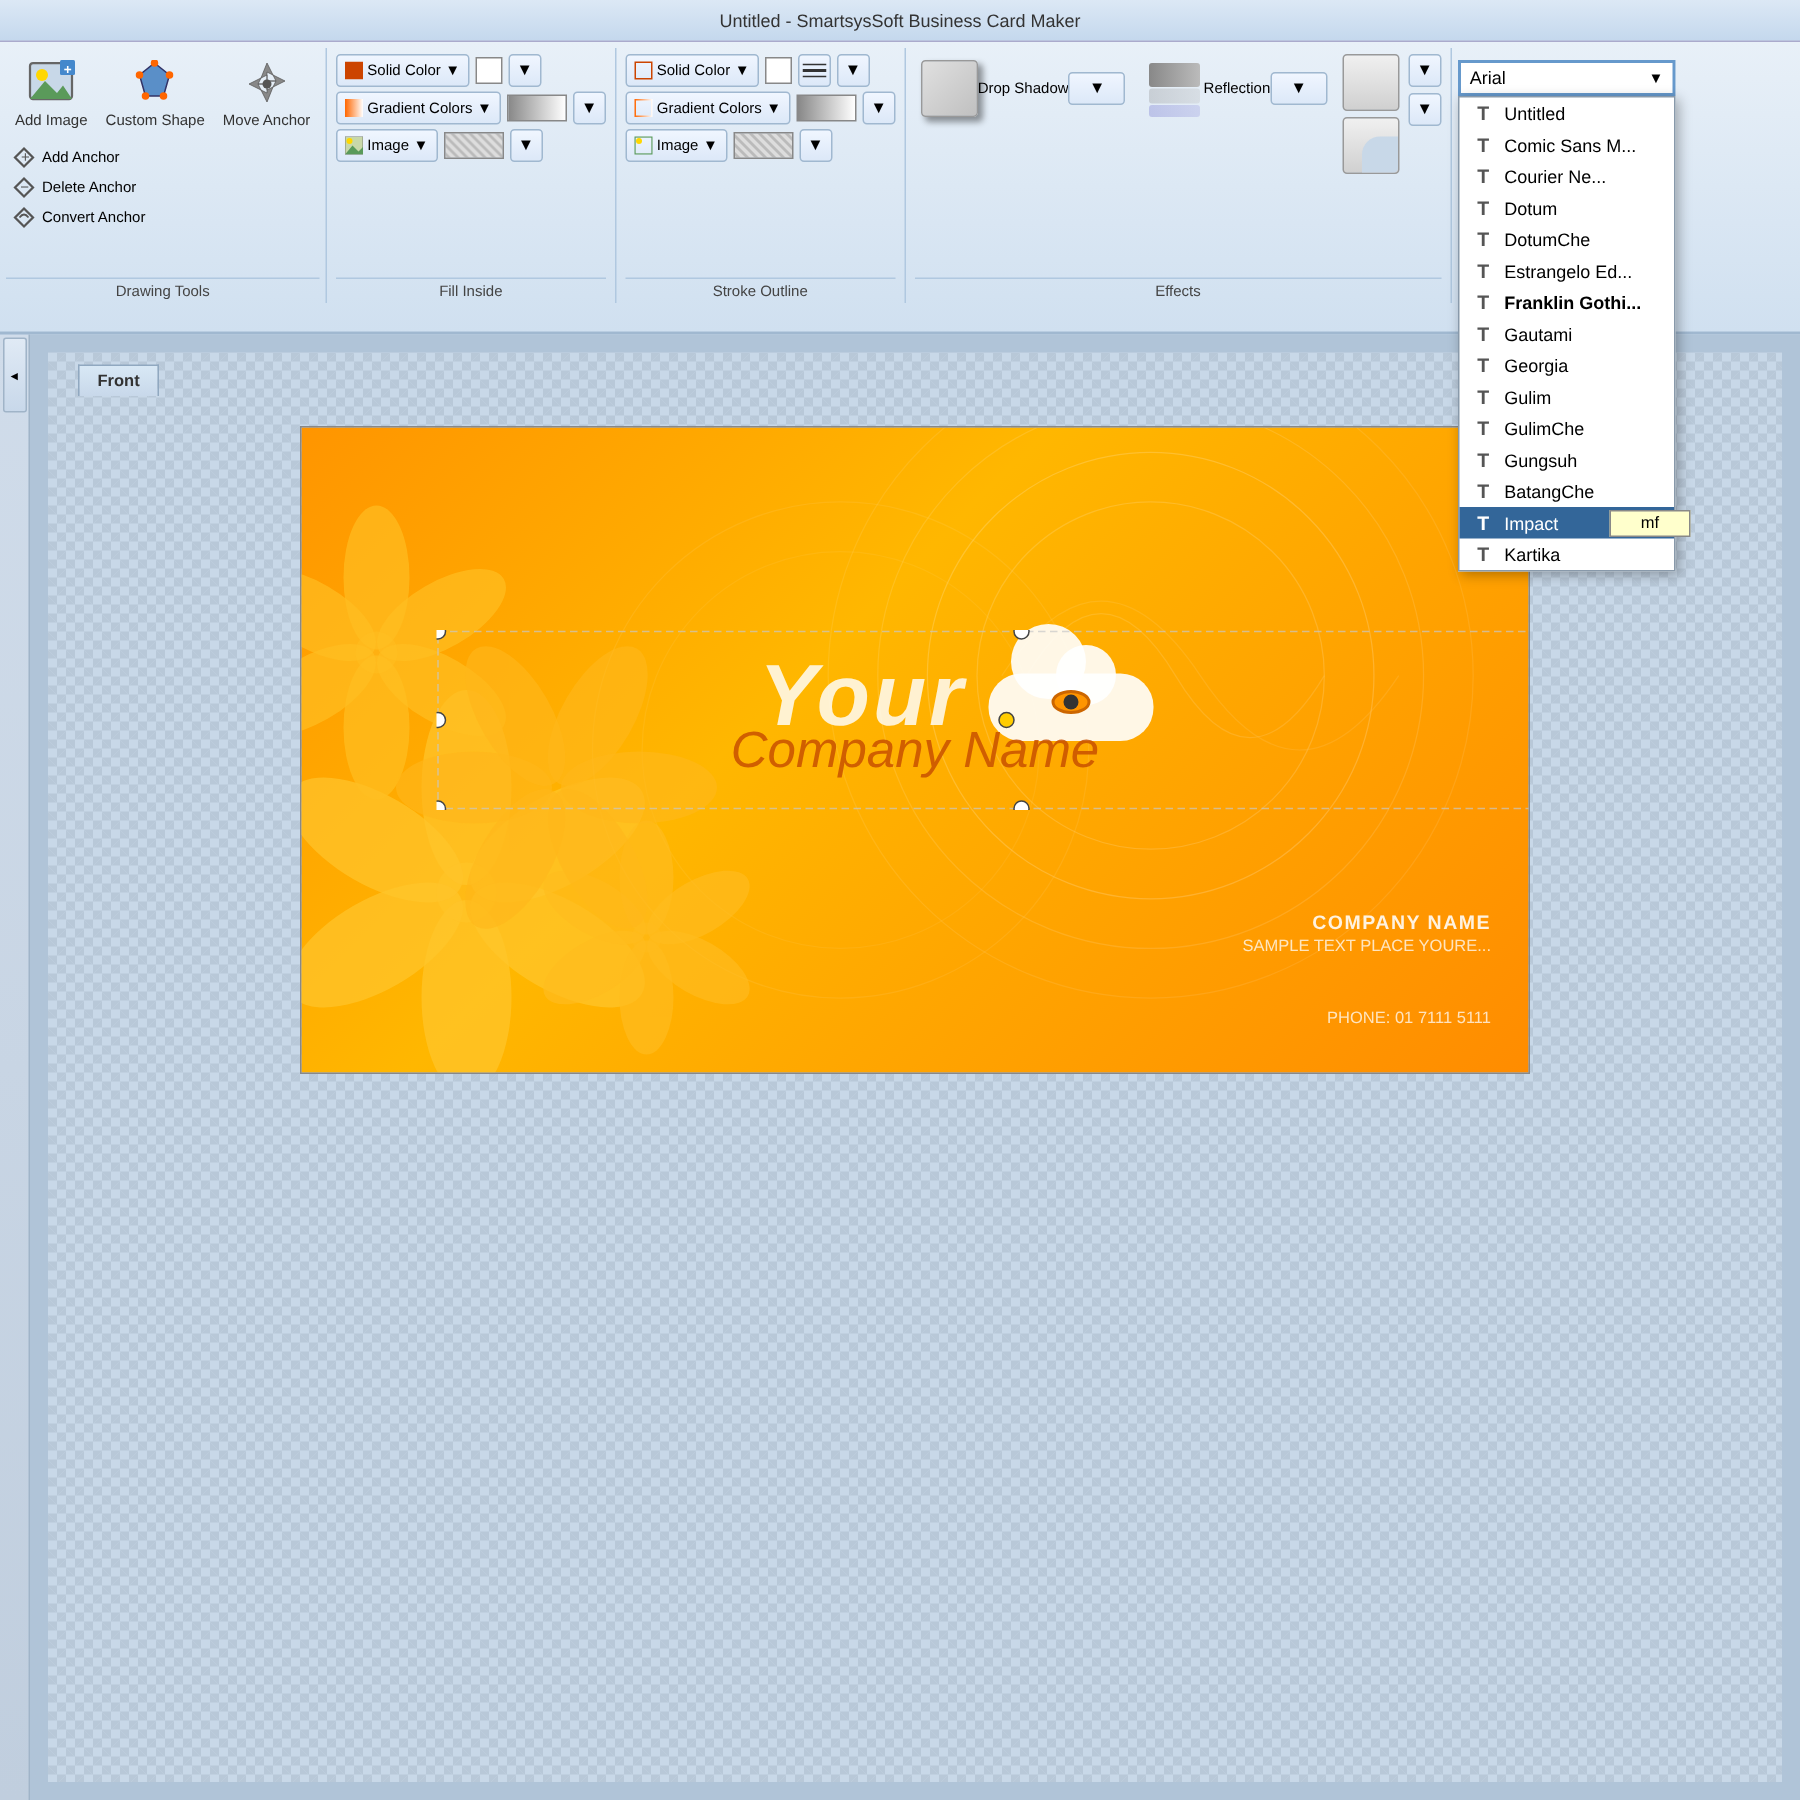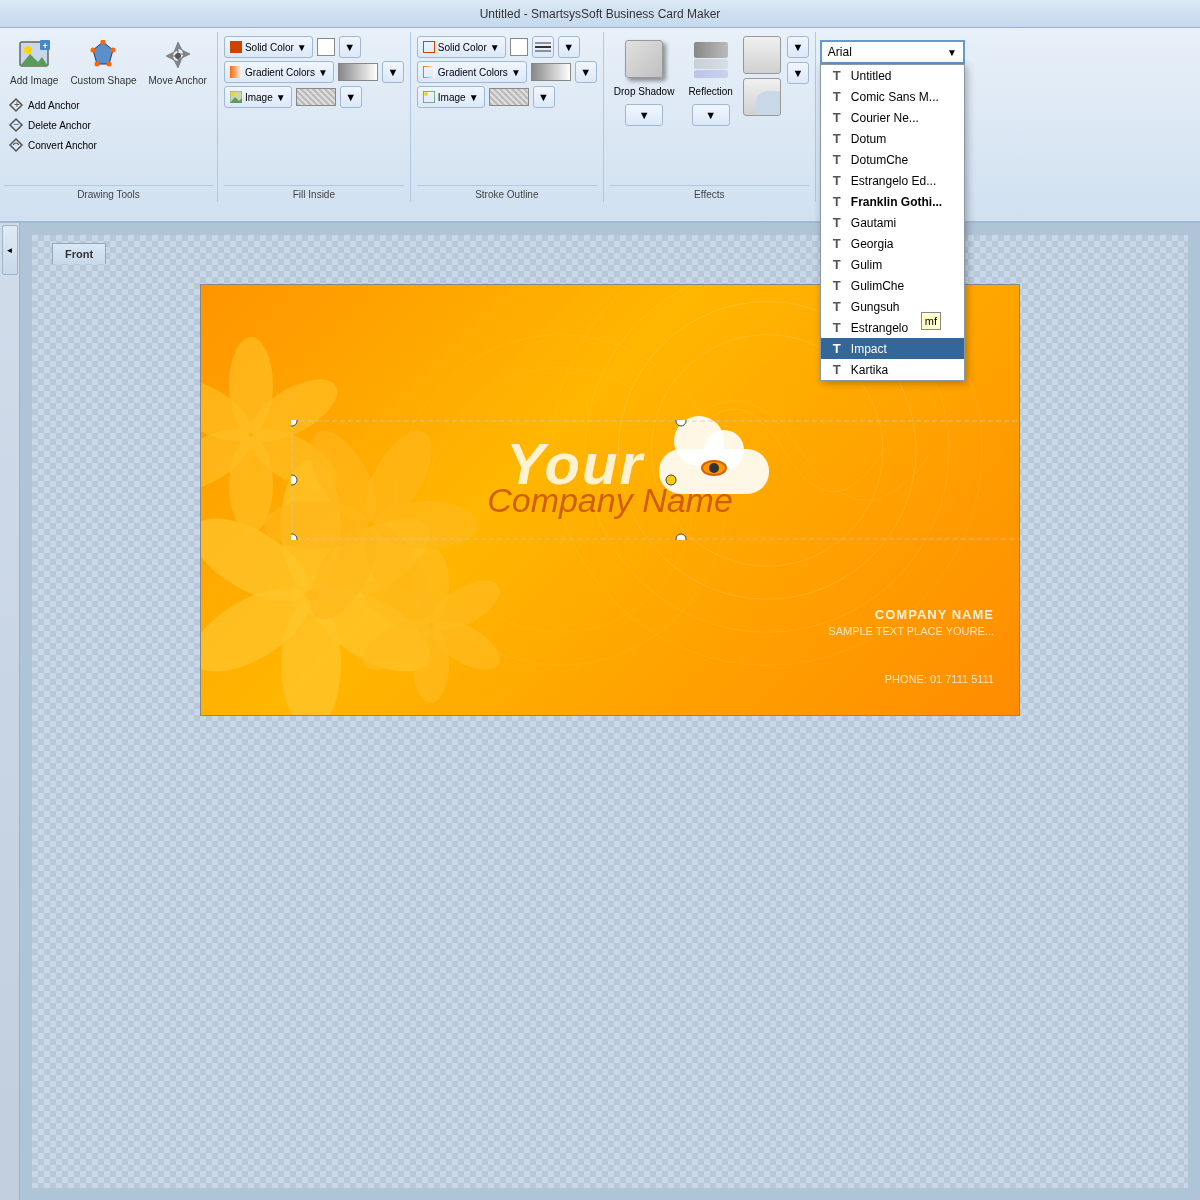--- a/index.html
+++ b/index.html
@@ -133,21 +133,20 @@
     }
 
     .effects-row {
       display: flex;
       align-items: flex-start;
       gap: 6px;
     }
 
     .effect-btn {
       display: flex;
-      flex-direction: column;
       align-items: center;
       justify-content: flex-end;
       cursor: pointer;
       padding: 4px;
       border-radius: 3px;
       min-width: 44px;
       font-size: 10px;
       text-align: center;
       line-height: 1.3;
     }
@@ -204,24 +203,25 @@
       text-align: center;
     }
     .font-item.highlighted .font-icon,
     .font-item.selected .font-icon { color: white; }
 
     
     .cursor-tooltip {
       position: absolute;
       background: #ffffcc;
       border: 1px solid #888;
-      padding: 2px 3px;
+      padding: 2px 20px;
       font-size: 11px;
       z-index: 200;
       pointer-events: none;
+      margin-top: 28px;
     }
 
     
     .main-area {
       display: flex;
       height: calc(1200px - 28px - 195px);
       background: #c8d8e8;
     }
 
     
@@ -627,21 +627,21 @@
         <div class="font-item">
           <span class="font-icon">T</span>
           <span>GulimChe</span>
         </div>
         <div class="font-item">
           <span class="font-icon">T</span>
           <span>Gungsuh</span>
         </div>
         <div class="font-item">
           <span class="font-icon">T</span>
-          <span>Estrangelo</span>
+          <span>BatangChe</span>
         </div>
         <div class="font-item highlighted">
           <span class="font-icon">T</span>
           <span>Impact</span>
 
         </div>
         <div class="font-item">
           <span class="font-icon">T</span>
           <span>Kartika</span>
         </div>

